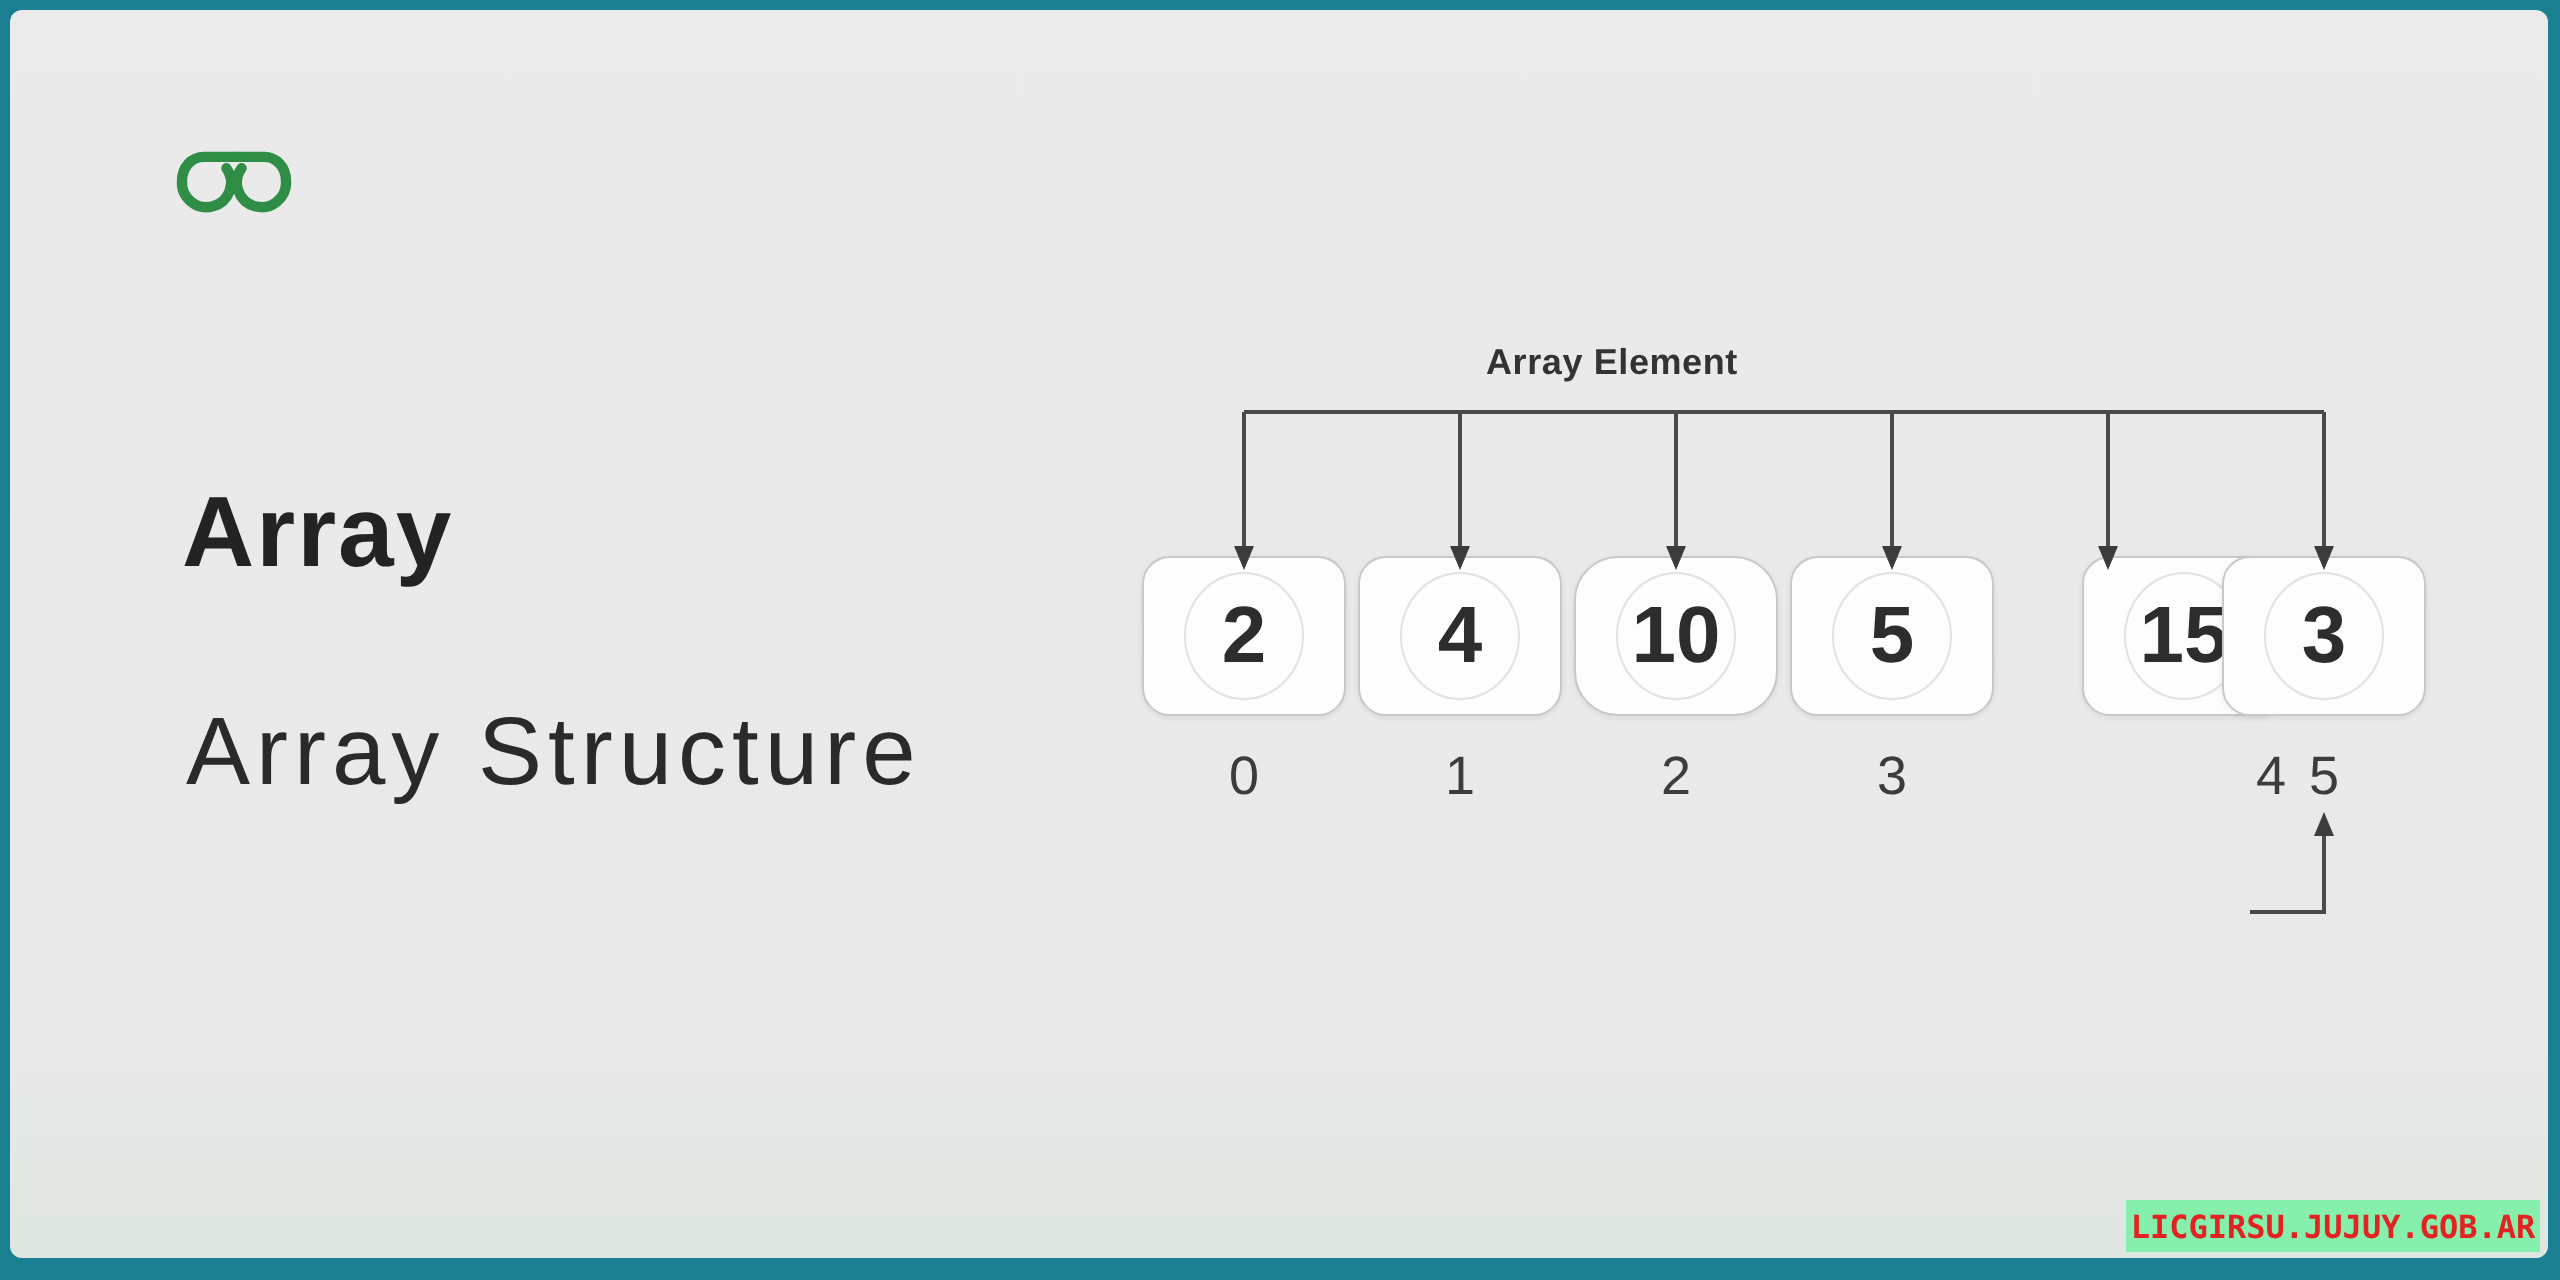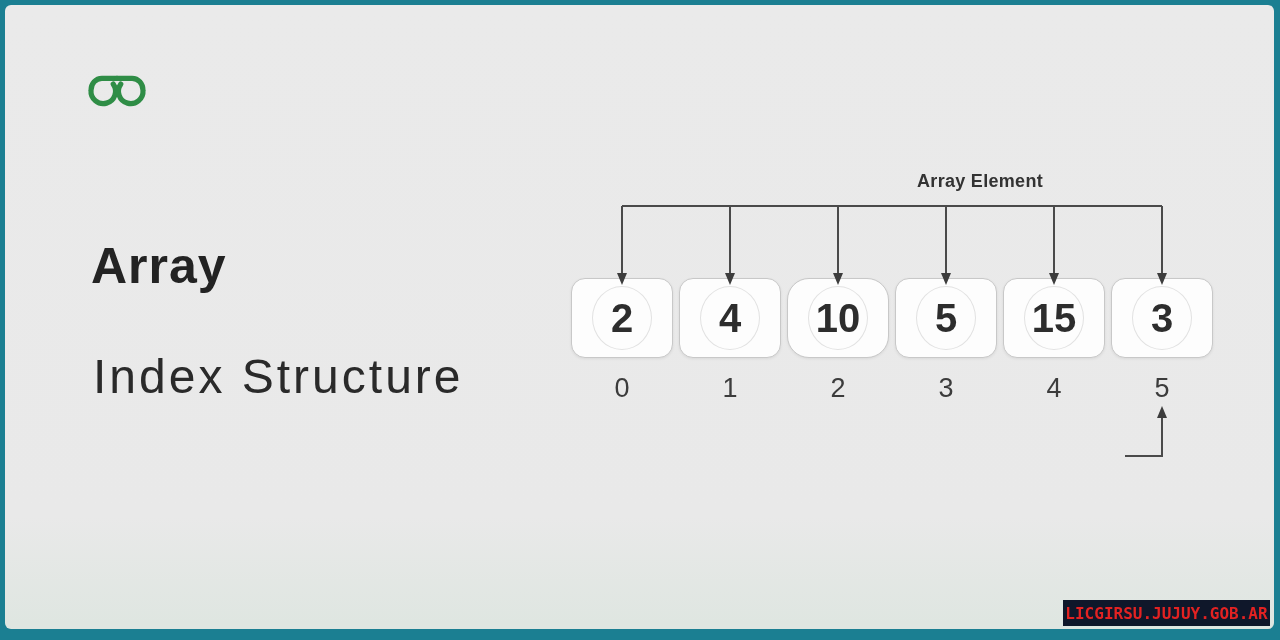--- a/index.html
+++ b/index.html
@@ -47,21 +47,21 @@
   .diagram-overlay {
     position: absolute;
     left: 0; top: 0;
     width: 1280px; height: 640px;
     pointer-events: none;
   }
   .element-label {
     position: absolute;
     left: 738px; top: 166px;
     width: 300px;
-    text-align: right;
+    text-align: left;
     font-size: 18px;
     font-weight: bold;
     letter-spacing: .3px;
     color: #333333;
   }
   .index-label-caption {
     position: absolute;
     left: 940px; top: 440px;
     width: 172px;
     text-align: right;
@@ -95,49 +95,49 @@
   .index-label {
     position: absolute;
     top: 368px;
     width: 102px;
     text-align: center;
     font-size: 27px;
     font-weight: 500;
     color: #3c3c3c;
   }
   .c0 { left: 566px; } .c1 { left: 674px; } .c2 { left: 782px; border-radius: 22px; }
-  .c3 { left: 890px; } .c4 { left: 998px; } .c5 { left: 1106px; }
+  .c3 { left: 890px; } .c4 { left: 1036px; text-align: right; } .c5 { left: 1106px; }
 
   
   .watermark {
     position: absolute;
     left: 1063px; top: 600px;
     width: 207px; height: 26px;
-    background: #0f172a;
+    background: #86efac;
     display: flex; align-items: center; justify-content: center;
     font-family: "DejaVu Sans Mono", monospace;
     font-weight: bold;
     font-size: 16px;
     color: #e32222;
   }
 </style>
 </head>
 <body>
 
 <div class="canvas">
 
   <svg class="logo" viewBox="0 0 72 48" aria-hidden="true">
     <g fill="none" stroke="#2f8d46" stroke-width="5.5" stroke-linecap="round">
       <path d="M36 16 H20 C13.5 16 8.5 21.5 8.5 28.5 A13 13 0 1 0 32 22"></path>
       <path d="M36 16 H52 C58.5 16 63.5 21.5 63.5 28.5 A13 13 0 1 1 40 22"></path>
     </g>
   </svg>
 
   <div class="title-heading">Array</div>
-  <div class="title-subheading">Index Structure</div>
+  <div class="title-subheading">Array Structure</div>
 
   <div class="cell c0">
     <div class="cell-circle">
       <span class="cell-value">2</span>
     </div>
   </div>
   <div class="cell c1">
     <div class="cell-circle">
       <span class="cell-value">4</span>
     </div>

